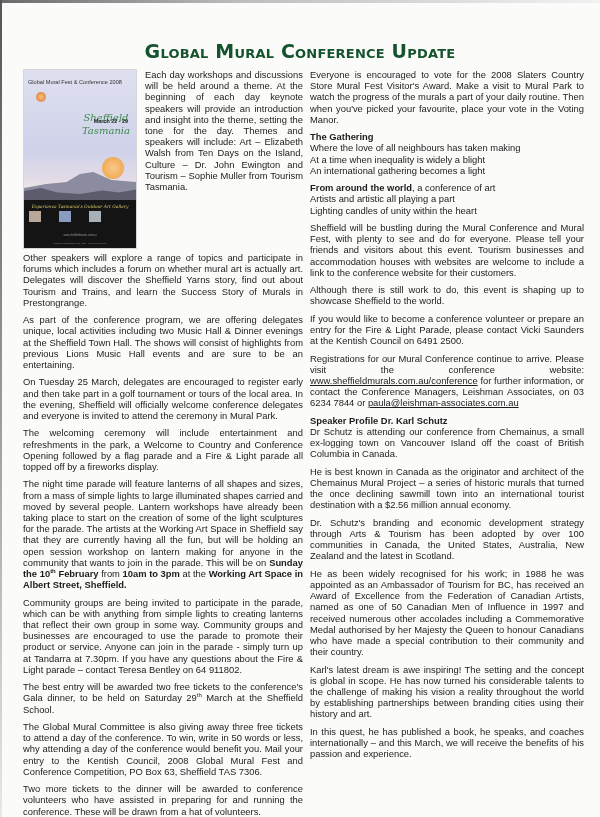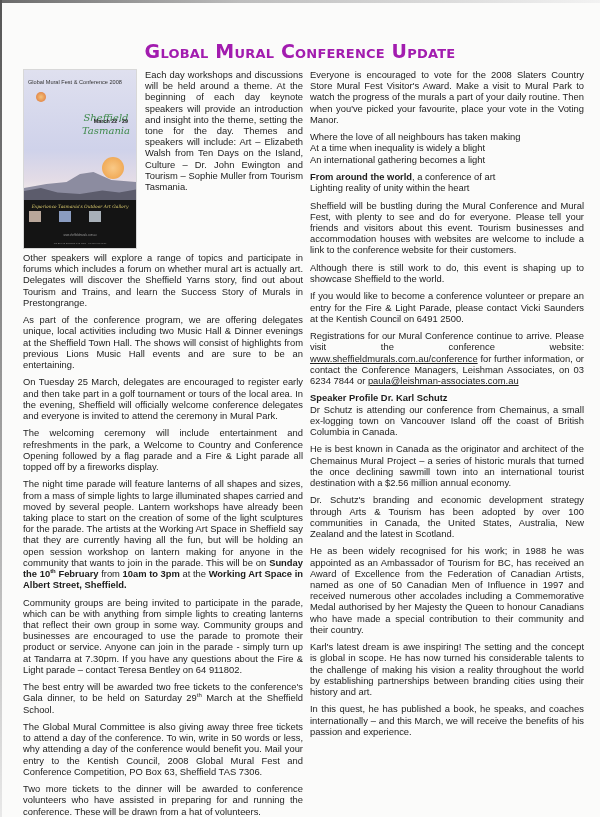--- a/index.html
+++ b/index.html
@@ -14,21 +14,21 @@
     position: absolute; left: 0; top: 0; width: 600px; height: 3px;
     background: linear-gradient(to right, #6a6a6a 0%, #bdbdbd 40%, #f2f2f2 100%);
   }
   .page-edge-left {
     position: absolute; left: 0; top: 0; width: 2px; height: 817px;
     background: linear-gradient(to bottom, #555 0%, #aaa 60%, #e8e8e8 100%);
   }
   .title {
     position: absolute; left: 0; top: 40px; width: 600px; text-align: center;
     font-family: "DejaVu Sans", sans-serif; font-weight: bold;
-    font-size: 19px; letter-spacing: 0.2px; color: #a21caf;
+    font-size: 19px; letter-spacing: 0.2px; color: #14532d;
     font-variant: small-caps;
   }
   .col {
     position: absolute; top: 69px;
     font-size: 9.4px; line-height: 11.2px; text-align: justify;
   }
   .col-left { left: 23px; width: 280px; }
   .col-right { left: 310px; width: 274px; }
   .col p { margin: 0 0 6.2px 0; }
   .intro-wrap { overflow: hidden; }
@@ -138,27 +138,29 @@
   <p><span>The best entry will be awarded two free tickets to the conference's Gala dinner, to be held on Saturday 29</span><sup>th</sup><span> March at the Sheffield School.</span></p>
   <p>The Global Mural Committee is also giving away three free tickets to attend a day of the conference.  To win, write in 50 words or less, why attending a day of the conference would benefit you.  Mail your entry to the Kentish Council, 2008 Global Mural Fest and Conference Competition, PO Box 63, Sheffield TAS 7306.</p>
   <p>Two more tickets to the dinner will be awarded to conference volunteers who have assisted in preparing for and running the conference.  These will be drawn from a hat of volunteers.</p>
 
 </div>
 
 <div class="col col-right">
   <p>Everyone is encouraged to vote for the 2008 Slaters Country Store Mural Fest Visitor's Award.  Make a visit to Mural Park to watch the progress of the murals a part of your daily routine.  Then when you've picked your favourite, place your vote in the Voting Manor.</p>
 
   <div class="poem">
+    <div><b>The Gathering</b></div>
     <div>Where the love of all neighbours has taken making</div>
     <div>At a time when inequality is widely a blight</div>
     <div>An international gathering becomes a light</div>
   </div>
   <div class="poem">
     <div><b>From around the world</b><span>, a conference of art</span></div>
-    <div>Lighting reality of unity within the heart</div>
+    <div>Artists and artistic all playing a part</div>
+    <div>Lighting candles of unity within the heart</div>
   </div>
 
   <p>Sheffield will be bustling during the Mural Conference and Mural Fest, with plenty to see and do for everyone.  Please tell your friends and visitors about this event.  Tourism businesses and accommodation houses with websites are welcome to include a link to the conference website for their customers.</p>
   <p>Although there is still work to do, this event is shaping up to showcase Sheffield to the world.</p>
   <p>If you would like to become a conference volunteer or prepare an entry for the Fire &amp; Light Parade, please contact Vicki Saunders at the Kentish Council on 6491 2500.</p>
   <p><span>Registrations for our Mural Conference continue to arrive. Please visit the conference website: </span><span class="link">www.sheffieldmurals.com.au/conference</span><span> for further information, or contact the Conference Managers, Leishman Associates, on 03 6234 7844 or </span><span class="link">paula@leishman-associates.com.au</span></p>
 
   <div>
     <div><b>Speaker Profile Dr. Karl Schutz</b></div>
     <p>Dr Schutz is attending our conference from Chemainus, a small ex-logging town on Vancouver Island off the coast of British Columbia in Canada.</p>

